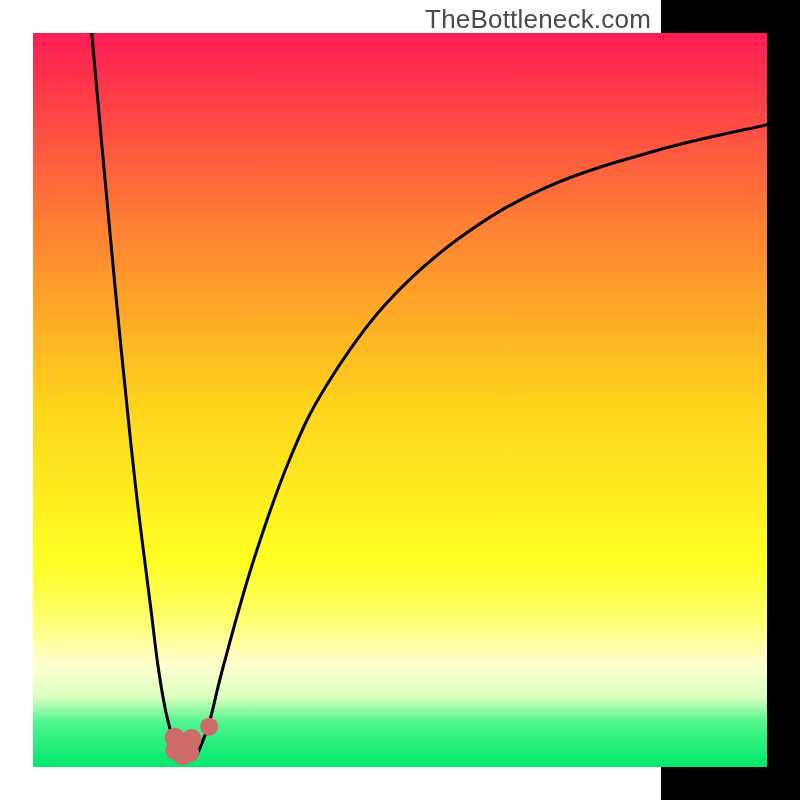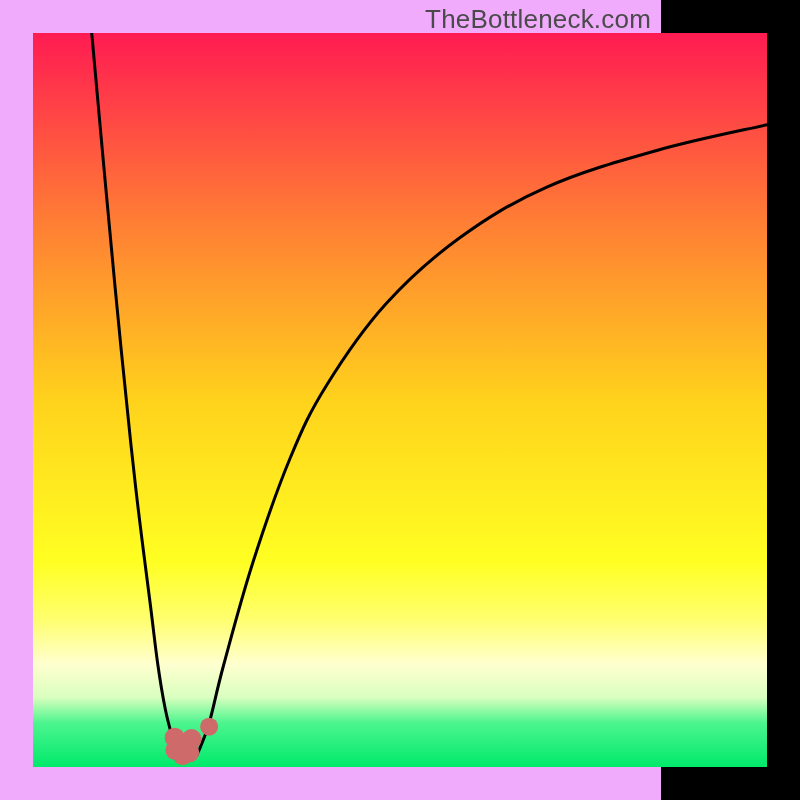--- a/index.html
+++ b/index.html
@@ -10,21 +10,21 @@
     overflow: hidden;
     background: #000;
     font-family: Arial, Helvetica, sans-serif;
   }
   .frame {
     position: absolute;
     left: 0;
     top: 0;
     width: 661px;
     height: 800px;
-    background: #f0abfc;
+    background: #ffffff;
   }
   .plot-area {
     position: absolute;
     left: 33px;
     top: 33px;
     width: 734px;
     height: 734px;
     overflow: hidden;
   }
   .watermark {

